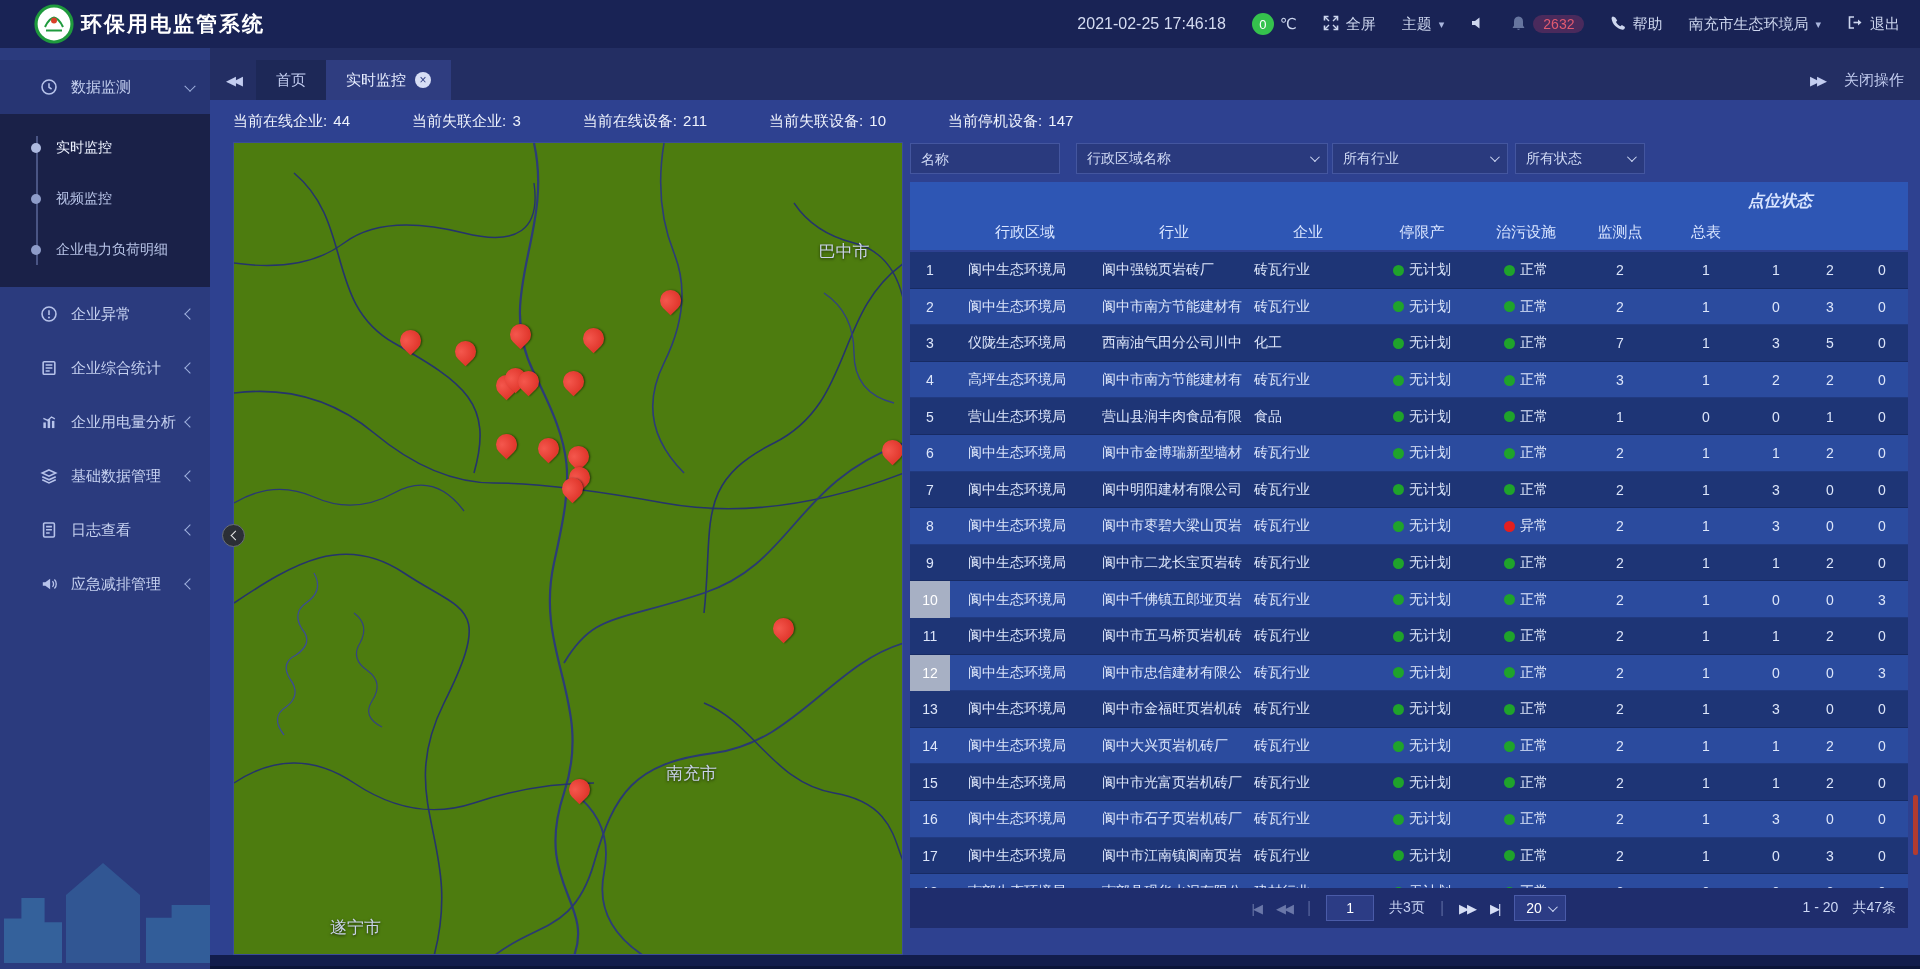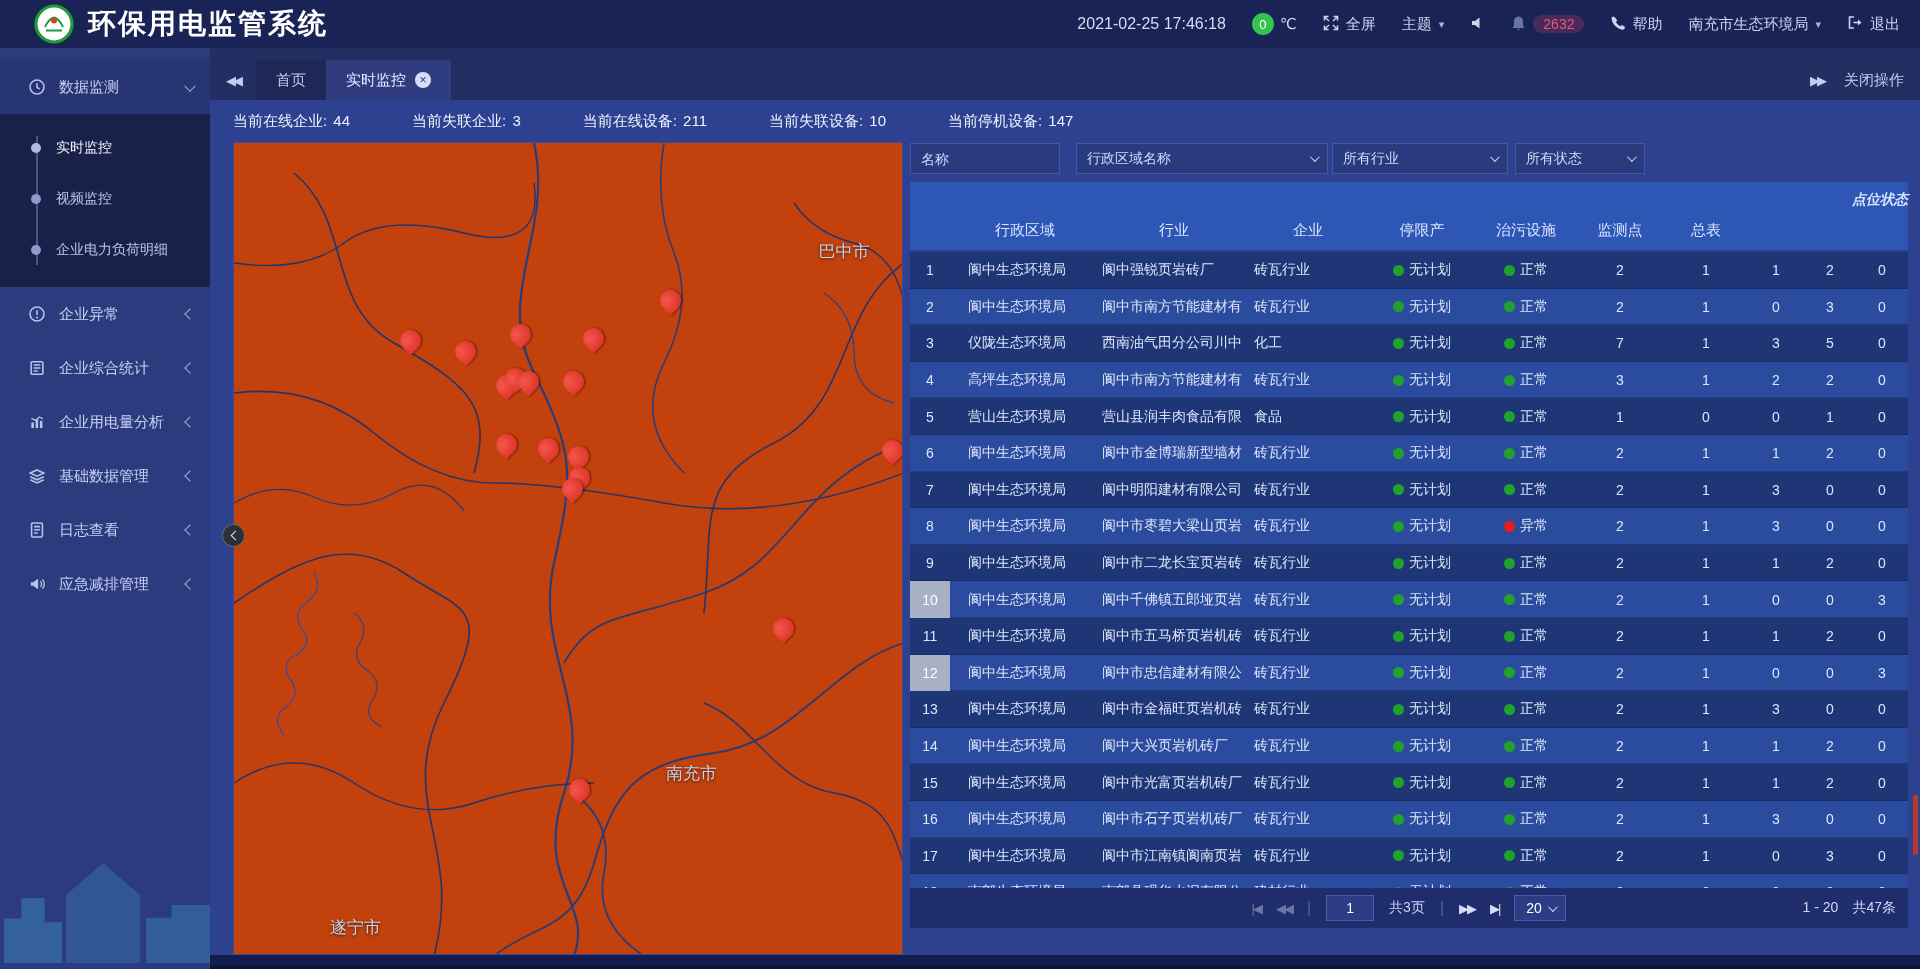--- a/index.html
+++ b/index.html
@@ -2,33 +2,33 @@
 <html><head>
 <meta charset="utf-8">
 <style>
   * { margin:0; padding:0; box-sizing:border-box; }
   html,body { width:1920px; height:969px; overflow:hidden; }
   body { position:relative; background:#2e4190; font-family:"Liberation Sans","DejaVu Sans",sans-serif; }
 
   
   .topbar { position:absolute; left:0; top:0; width:1920px; height:48px; background:#192355; display:flex; align-items:center; z-index:9; }
   .logo { margin-left:34px; width:40px; height:40px; flex:0 0 auto; }
-  .app-title { margin-left:14px; color:#ffffff; font-size:28px; font-weight:bold; letter-spacing:2px; }
+  .app-title { margin-left:7px; color:#ffffff; font-size:21px; font-weight:bold; letter-spacing:2px; }
   .topbar-right { margin-left:auto; display:flex; align-items:center; gap:26px; padding-right:20px; color:#cdd6ee; font-size:15px; }
   .datetime { font-size:16px; color:#d5dcf2; }
   .temp-wrap { display:flex; align-items:center; gap:6px; }
   .temp-badge { width:22px; height:22px; border-radius:50%; background:#35c24d; color:#fff; font-size:13px; display:flex; align-items:center; justify-content:center; }
   .tb-item { display:flex; align-items:center; gap:7px; cursor:pointer; }
   .caret { font-size:11px; color:#aab6dd; }
   .notif-pill { background:rgba(190,60,110,.30); border-radius:10px; padding:1px 10px; color:#e05a70; font-size:14px; }
 
   
   .sidebar { position:absolute; left:0; top:48px; width:210px; height:921px; background:#2b3b7e; z-index:5; }
   .menu { padding-top:12px; }
-  .menu-item { height:54px; display:flex; align-items:center; padding-left:28px; color:#c6d1f0; font-size:15px; position:relative; cursor:pointer; }
+  .menu-item { height:54px; display:flex; align-items:center; padding-left:40px; color:#c6d1f0; font-size:15px; position:relative; cursor:pointer; }
   .menu-item.open { background:#273573; }
   .mi-icon { width:18px; height:18px; margin-right:13px; display:inline-flex; color:#b7c3ea; }
   .mi-icon svg { width:18px; height:18px; }
   .chev { width:8px; height:8px; display:inline-block; border-right:1.6px solid #9fb0dd; border-bottom:1.6px solid #9fb0dd; position:absolute; right:16px; top:50%; }
   .chev-down { transform:translateY(-60%) rotate(45deg); }
   .chev-left { transform:translateY(-50%) rotate(135deg); }
   .submenu { background:#1a2148; position:relative; padding:8px 0 12px 0; }
   .sub-line { position:absolute; left:36px; top:22px; bottom:22px; width:2px; background:#4a5584; }
   .sub-item { height:51px; display:flex; align-items:center; padding-left:31px; color:#b9c5e8; font-size:14px; position:relative; cursor:pointer; }
   .sub-dot { width:10px; height:10px; border-radius:50%; background:#8e9cc9; margin-right:15px; position:relative; z-index:1; }
@@ -49,21 +49,21 @@
   .tab { padding:0 20px; display:flex; align-items:center; gap:9px; font-size:15px; color:#c3cdf0; background:#1d2857; cursor:pointer; }
   .tab.active { background:#2f3d80; color:#e8eeff; }
   .tab-close { width:16px; height:16px; border-radius:50%; background:#d7def5; color:#2f3d80; font-size:12px; line-height:1; display:flex; align-items:center; justify-content:center; cursor:pointer; }
   .tabbar-right { position:absolute; right:16px; bottom:0; height:40px; display:flex; align-items:center; gap:20px; color:#c3cdf0; font-size:15px; }
 
   
   .statsbar { position:absolute; left:233px; top:102px; height:38px; display:flex; align-items:center; gap:62px; color:#eef2fc; font-size:15px; z-index:3; }
   .stat-value { margin-left:2px; }
 
   
-  .map { position:absolute; left:233px; top:142px; width:670px; height:813px; background:#c2410c; border:1px solid #3a4c97; overflow:hidden; z-index:2;text-align:right; }
+  .map { position:absolute; left:233px; top:142px; width:670px; height:813px; background:#4d7c0f; border:1px solid #3a4c97; overflow:hidden; z-index:2;text-align:right; }
   .map svg.roads { position:absolute; left:0; top:0; }
   .pin { position:absolute; width:21px; height:21px; margin-left:-10px; margin-top:-27px; background:radial-gradient(circle at 35% 35%, #f4574d, #d92a1f); border-radius:50% 50% 50% 0; transform:rotate(-45deg); box-shadow:1px 1px 2px rgba(0,0,0,.45); }
   .city { position:absolute; transform:translate(-50%,-50%); color:#c9d2e8; font-size:17px; text-shadow:0 1px 3px rgba(0,0,0,.7); white-space:nowrap; }
   .collapse-btn { position:absolute; left:222px; top:524px; width:23px; height:23px; border-radius:50%; background:#2b2f36; border:1px solid #6a6f78; color:#e8e8e8; display:flex; align-items:center; justify-content:center; z-index:7; cursor:pointer; }
   .collapse-btn .chevc { width:7px; height:7px; border-right:1.6px solid #e8e8e8; border-bottom:1.6px solid #e8e8e8; transform:rotate(135deg); margin-left:3px; }
 
   
   .filters { position:absolute; left:910px; top:143px; height:16px; display:flex; z-index:3; }
   .fbox { height:31px; background:#2a3a7e; border:1px solid #44569f; color:#cfd9f4; font-size:14px; display:flex; align-items:center; padding:0 10px; }
   input.fbox { outline:none; }
@@ -72,21 +72,21 @@
   .schev { width:7px; height:7px; border-right:1.5px solid #cfd9f4; border-bottom:1.5px solid #cfd9f4; transform:rotate(45deg) translateY(-2px); margin-left:10px; }
   .f-name { width:150px; margin-right:16px; }
   .f-region { width:252px; margin-right:4px; }
   .f-industry { width:176px; margin-right:7px; }
   .f-status { width:130px; }
 
   
   .thead { position:absolute; left:910px; top:182px; width:998px; height:68px; background:#2e56b4; color:#d9e5ff; font-size:15px; display:grid; grid-template-columns:40px 150px 148px 120px 108px 100px 88px 84px 160px; z-index:3; }
   .hc { display:flex; align-items:center; justify-content:center; }
   .hgroup { display:flex; flex-direction:column; justify-content:space-between; padding:9px 0 8px 0; }
-  .hgi { text-align:right; font-style:italic; font-weight:bold; font-size:14px;font-family:Liberation Mono, monospace; }
+  .hgi { text-align:left; font-style:italic; font-weight:bold; font-size:16px;font-family:Liberation Mono, monospace; }
   .hgrow { display:grid; grid-template-columns:56px 52px 52px; }
   .hgrow span { text-align:center;margin-top:43px; }
 
   .tbody { position:absolute; left:910px; top:252px; width:998px; height:636px; overflow:hidden; z-index:3; }
   .trow { display:grid; grid-template-columns:40px 150px 148px 120px 108px 100px 88px 84px 56px 52px 52px; height:36.6px; align-items:center; font-size:14px; color:#dde6fa; box-shadow:inset 0 -1px 0 rgba(10,20,60,.30); cursor:pointer; }
   .trow.odd { background:#1e3576; }
   .trow.even { background:#2b4b9e; }
   .c { overflow:hidden; white-space:nowrap; }
   .c.idx { height:100%; display:flex; align-items:center; justify-content:center; }
   .c.idx.flag { background:#a7b0c4; color:#ffffff; }

